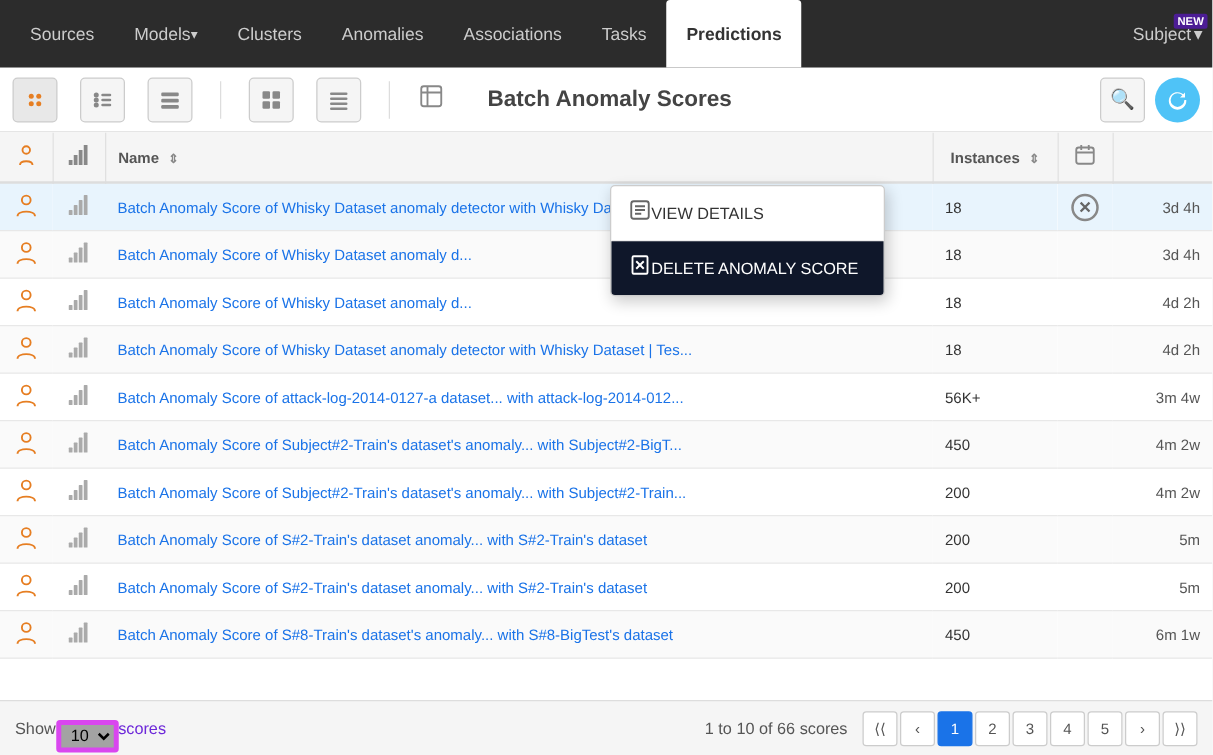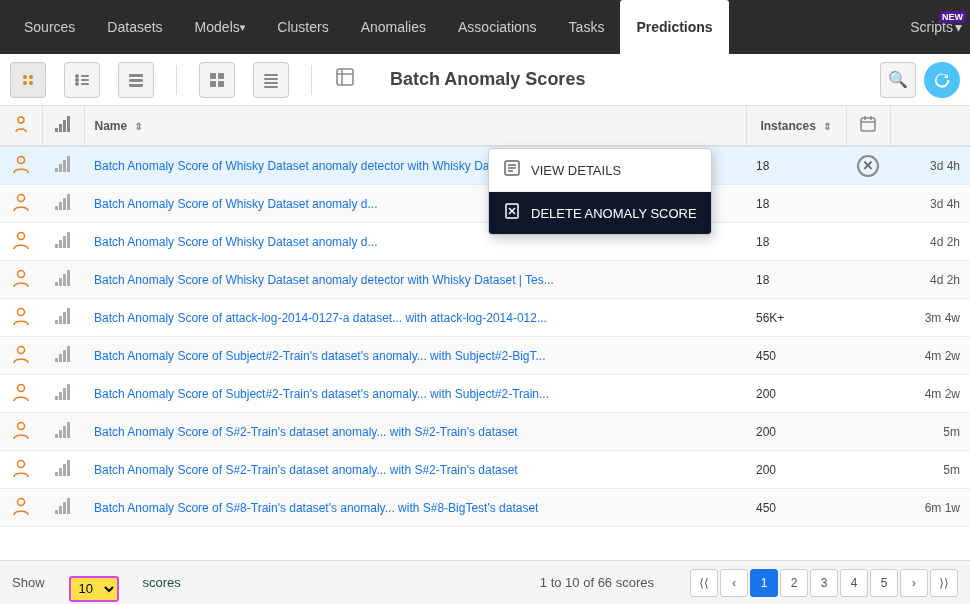--- a/index.html
+++ b/index.html
@@ -196,21 +196,20 @@
       min-width: 220px;
       overflow: hidden;
     }
     .context-menu-item {
       display: flex;
       align-items: center;
       padding: 10px 14px;
       cursor: pointer;
       font-size: 13px;
       color: #333;
-      gap: 10px;
       border-bottom: 1px solid #eee;
     }
     .context-menu-item:last-child { border-bottom: none; }
     .context-menu-item.delete {
       background: #0f172a;
       color: white;
     }
     .cm-icon { font-size: 16px; }
 
     
@@ -228,34 +227,34 @@
     }
 
     
     .footer {
       background: #f5f5f5;
       border-top: 1px solid #ddd;
       height: 44px;
       display: flex;
       align-items: center;
       padding: 0 12px;
-      gap: 24px;
+      gap: 0;
     }
     .footer-show { font-size: 13px; color: #555; }
     .footer-select {
       width: 50px;
       height: 26px;
-      border: 2px solid #d946ef;
+      border: 4px solid #d946ef;
       border-radius: 3px;
       font-size: 13px;
       padding: 0 4px;
-      background: #fde047;
+      background: #a3a3a3;
       margin-top: 12px;
     }
-    .footer-label { font-size: 13px; color: #14532d; }
+    .footer-label { font-size: 13px; color: #6d28d9; }
     .footer-info { margin-left: auto; font-size: 13px; color: #555; }
     .pagination {
       display: flex;
       align-items: center;
       gap: 2px;
       margin-left: 12px;
     }
     .page-btn {
       width: 28px; height: 28px;
       border: 1px solid #ccc;
@@ -270,31 +269,30 @@
       background: #1a73e8;
       color: white;
       border-color: #1a73e8;
     }
   </style>
 </head>
 <body>
 
 <nav class="top-nav">
   <div class="nav-item">Sources</div>
-  <div class="nav-item">Datasets</div>
   <div class="nav-item has-arrow">Models</div>
   <div class="nav-item">Clusters</div>
   <div class="nav-item">Anomalies</div>
   <div class="nav-item">Associations</div>
   <div class="nav-item">Tasks</div>
   <div class="nav-item active">Predictions</div>
   <div class="nav-right">
     <div class="nav-badge">
       <span class="nav-scripts">
-        <span>Scripts</span>
+        <span>Subject</span>
         <span>▾</span>
       </span>
       <span class="badge-new">NEW</span>
     </div>
   </div>
 </nav>
 
 <div class="toolbar">
 
   <div class="toolbar-icon-btn active">

